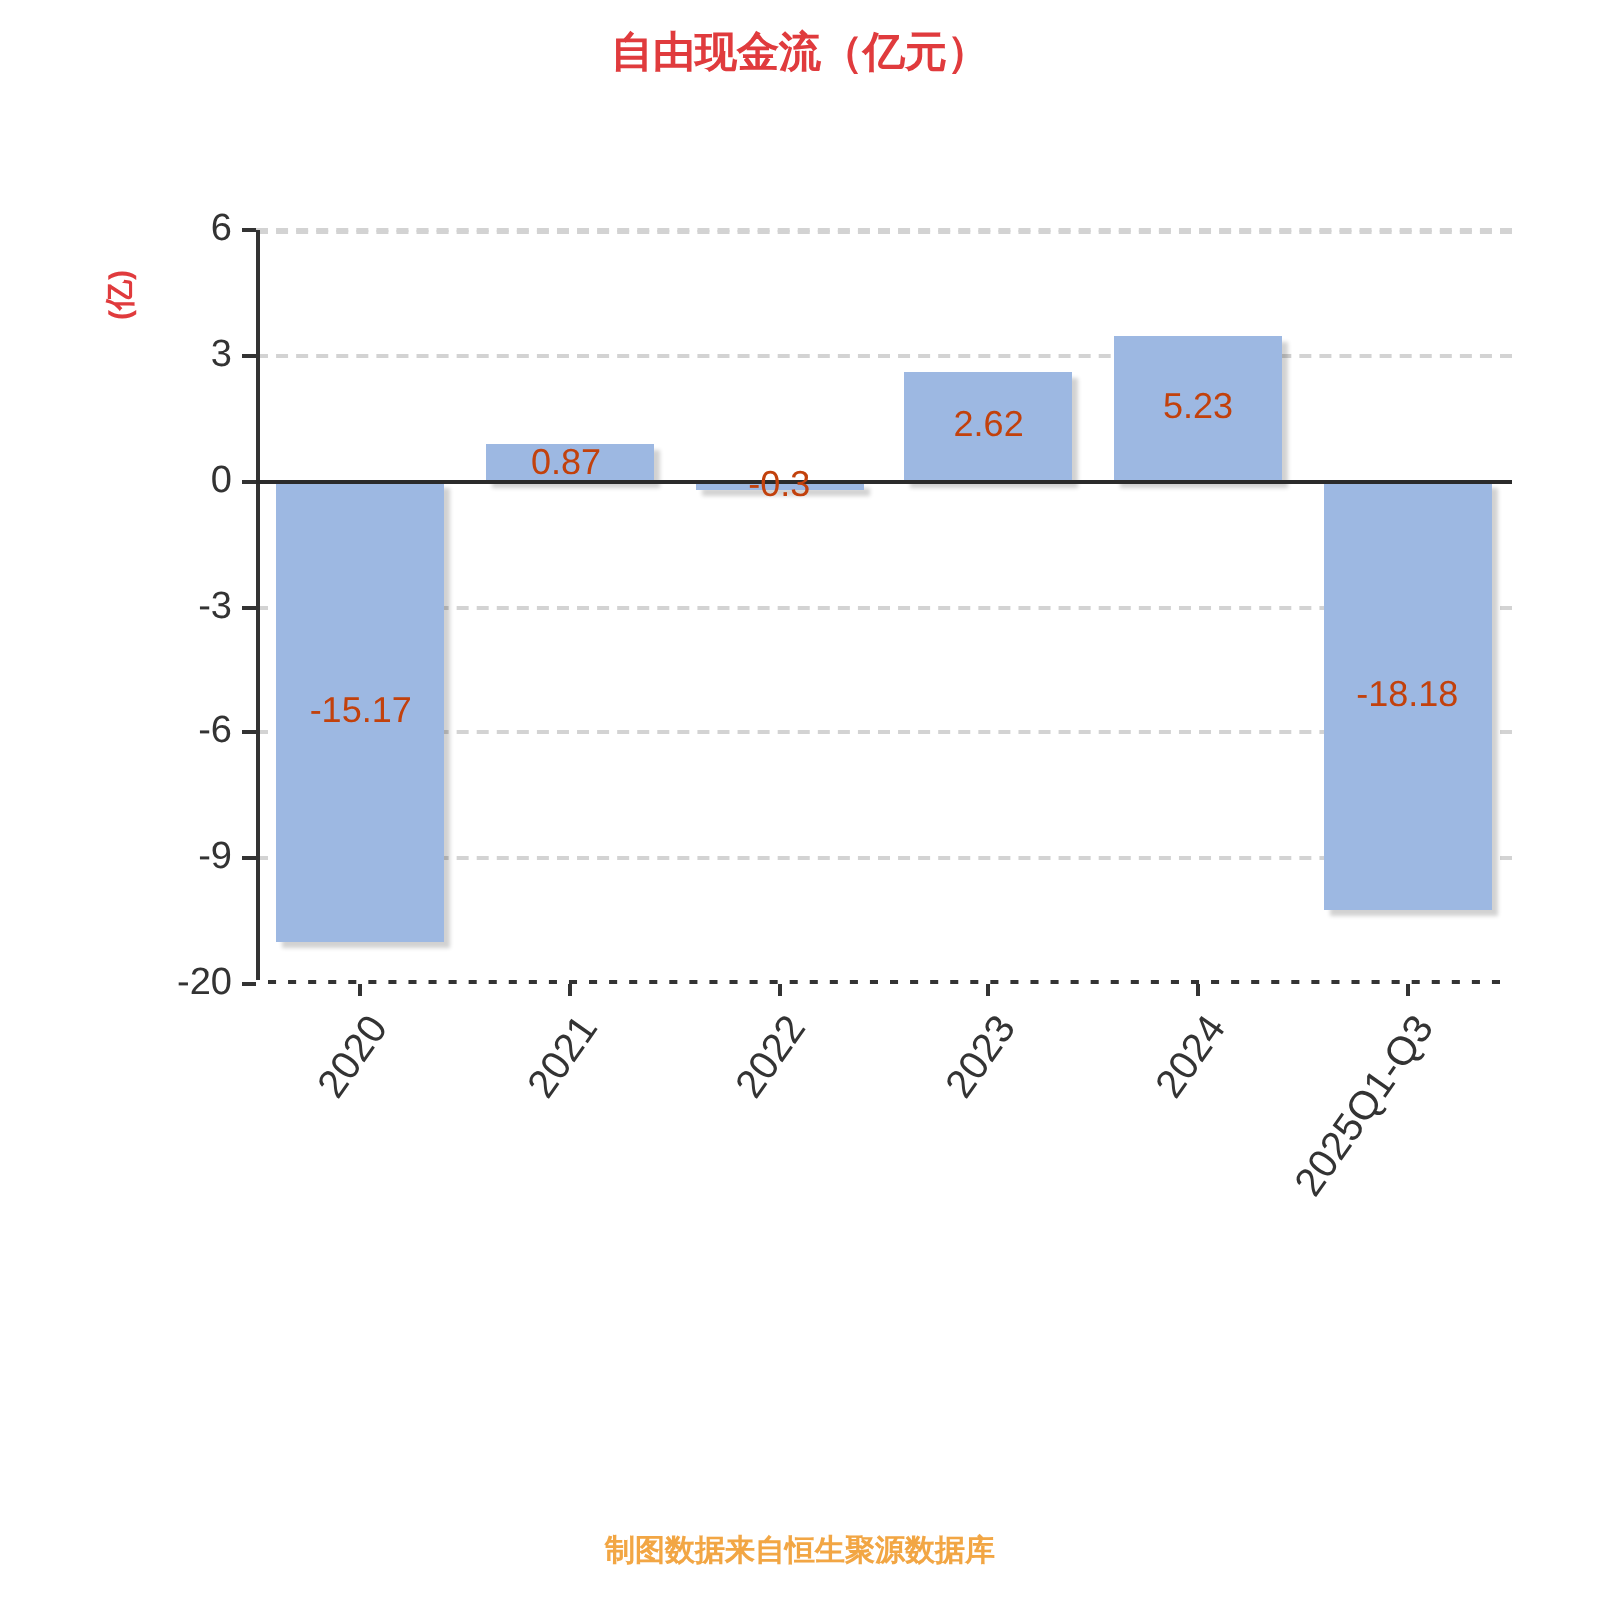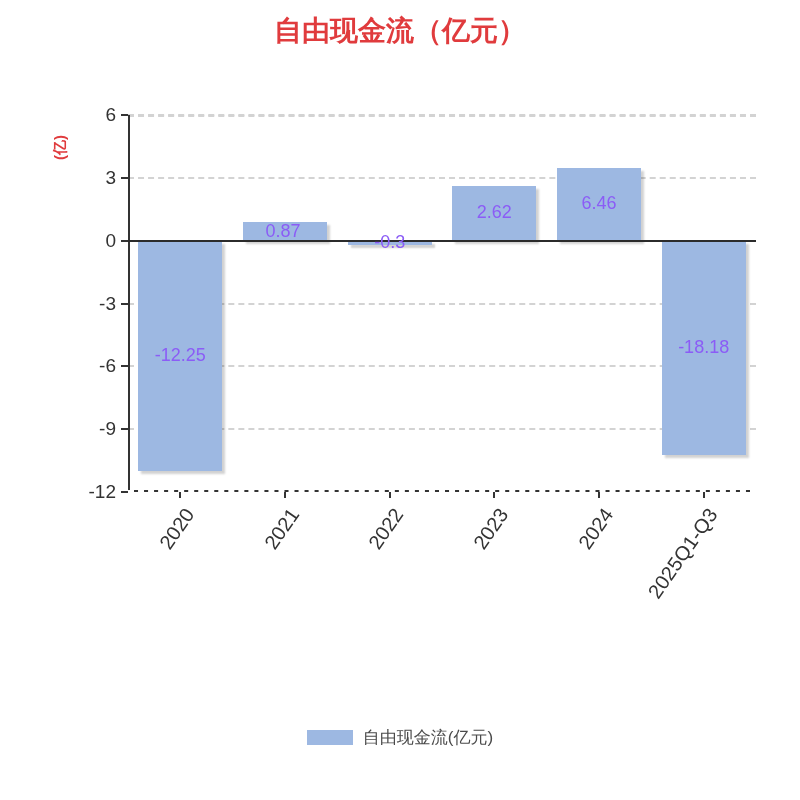--- a/index.html
+++ b/index.html
@@ -10,21 +10,21 @@
     background: #ffffff;
     font-family: "Liberation Sans", sans-serif;
     overflow: hidden;
   }
   .chart-title {
     position: absolute;
     top: 12px;
     left: 0;
     width: 100%;
     text-align: center;
-    font-size: 28px;
+    font-size: 21px;
     font-weight: bold;
     color: #e03b3d;
     margin: 0;
   }
   .y-unit-label {
     position: absolute;
     left: 48px;
     top: 138px;
     color: #e03b3d;
     font-size: 15px;
@@ -100,21 +100,21 @@
     position: absolute;
     background: #9db8e2;
     box-shadow: 3px 3px 2px rgba(0,0,0,0.18);
     z-index: 2;
   }
   .bar-value {
     position: absolute;
     width: 110px;
     text-align: center;
     font-size: 18px;
-    color: #8b5cf6;
+    color: #c2410c;
     z-index: 5;
   }
   .x-anchor {
     position: absolute;
     width: 0; height: 0;
   }
   .x-label {
     position: absolute;
     right: 0; top: 0;
     white-space: nowrap;
@@ -178,24 +178,24 @@
       <div class="gridline" style="top: 187.5px;"></div>
       <div class="ytick-label" style="top: 177.5px;">-3</div>
       <div class="ytick-mark" style="top: 187.5px;"></div>
       <div class="gridline" style="top: 250.333px;"></div>
       <div class="ytick-label" style="top: 240.333px;">-6</div>
       <div class="ytick-mark" style="top: 250.333px;"></div>
       <div class="gridline" style="top: 313.167px;"></div>
       <div class="ytick-label" style="top: 303.167px;">-9</div>
       <div class="ytick-mark" style="top: 313.167px;"></div>
       <div class="gridline bottom-grid" style="top: 375px;"></div>
-      <div class="ytick-label" style="top: 366px;">-12</div>
+      <div class="ytick-label" style="top: 366px;">-20</div>
       <div class="ytick-mark" style="top: 376px;"></div>
       <div class="bar" style="left: 10.3333px; top: 125.667px; width: 84px; height: 230.598px; background: rgb(157, 184, 226);"></div>
-      <div class="bar-value" style="left: -2.66667px; top: 229.966px;">-12.25</div>
+      <div class="bar-value" style="left: -2.66667px; top: 229.966px;">-15.17</div>
       <div class="xtick-mark" style="left: 51.3333px;"></div>
       <div class="x-anchor" style="left: 52.3333px; top: 389px;">
         <div class="x-label">2020</div>
       </div>
       <div class="bar" style="left: 115px; top: 107.445px; width: 84px; height: 18.2217px; background: rgb(157, 184, 226);"></div>
       <div class="bar-value" style="left: 100px; top: 105.556px;">0.87</div>
       <div class="xtick-mark" style="left: 156px;"></div>
       <div class="x-anchor" style="left: 157px; top: 389px;">
         <div class="x-label">2021</div>
       </div>
@@ -205,32 +205,29 @@
       <div class="x-anchor" style="left: 261.667px; top: 389px;">
         <div class="x-label">2022</div>
       </div>
       <div class="bar" style="left: 324.333px; top: 70.7922px; width: 84px; height: 54.8744px; background: rgb(157, 184, 226);"></div>
       <div class="bar-value" style="left: 311.333px; top: 87.2294px;">2.62</div>
       <div class="xtick-mark" style="left: 365.333px;"></div>
       <div class="x-anchor" style="left: 366.333px; top: 389px;">
         <div class="x-label">2023</div>
       </div>
       <div class="bar" style="left: 429px; top: 52.9894px; width: 84px; height: 72.6772px; background: rgb(157, 184, 226);"></div>
-      <div class="bar-value" style="left: 416px; top: 78.3281px;">6.46</div>
+      <div class="bar-value" style="left: 416px; top: 78.3281px;">5.23</div>
       <div class="xtick-mark" style="left: 470px;"></div>
       <div class="x-anchor" style="left: 471px; top: 389px;">
         <div class="x-label">2024</div>
       </div>
       <div class="bar" style="left: 533.667px; top: 125.667px; width: 84px; height: 214.471px; background: rgb(157, 184, 226);"></div>
       <div class="bar-value" style="left: 520.667px; top: 221.902px;">-18.18</div>
       <div class="xtick-mark" style="left: 574.667px;"></div>
       <div class="x-anchor" style="left: 575.667px; top: 389px;">
         <div class="x-label">2025Q1-Q3</div>
       </div>
     </div>
 
-  <div class="legend-row">
-    <span class="legend-swatch" style="background: rgb(157, 184, 226);"></span>
-    <span class="legend-label">自由现金流(亿元)</span>
-  </div>
-
+
+  <div class="footer-note">制图数据来自恒生聚源数据库</div>
 
 </div>
 
 </body></html>

